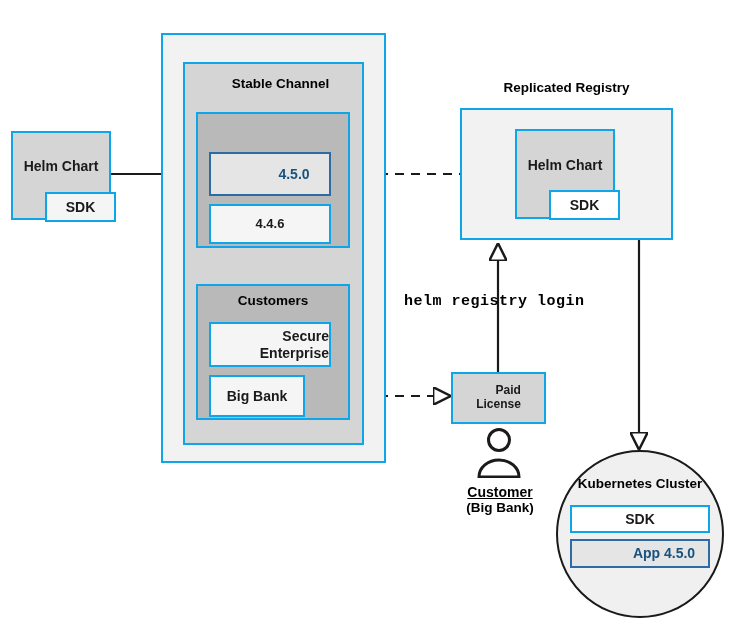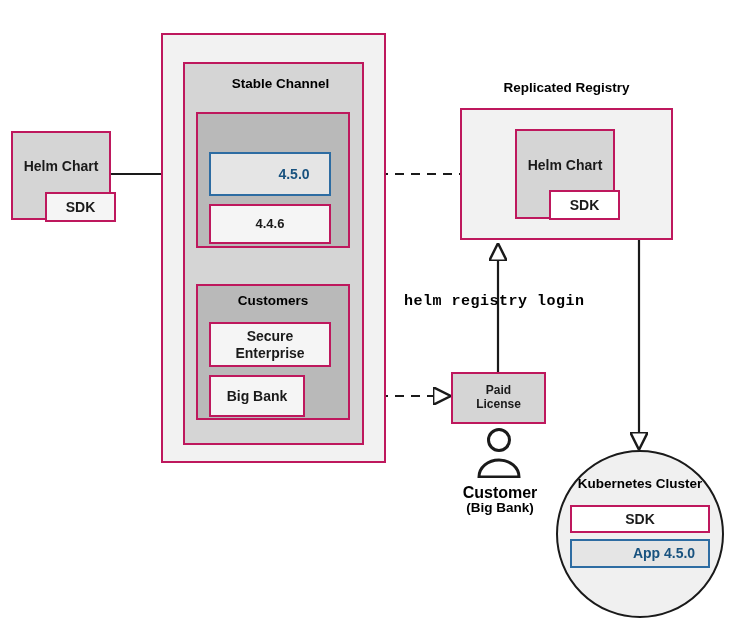--- a/index.html
+++ b/index.html
@@ -20,25 +20,25 @@
   #svg-layer {
     position: absolute;
     left: 0;
     top: 0;
     width: 747px;
     height: 634px;
   }
   .node {
     position: absolute;
     box-sizing: border-box;
-    border: 2px solid #be185d;
+    border: 2px solid #0ea5e9;
     display: flex;
     align-items: center;
     justify-content: center;
-    text-align: center;
+    text-align: right;
     font-weight: bold;
     color: #1a1a1a;
     line-height: 1.15;
   }
   .caption {
     position: absolute;
     font-weight: bold;
     color: #000000;
     text-align: center;
     white-space: nowrap;
@@ -147,21 +147,21 @@
   <div class="node fill-mid" style="left:451px; top:372px; width:95px; height:52px; font-size:12px; flex-direction:column;">
     <span style="white-space:pre-line;">Paid
 License</span>
   </div>
 
   <svg class="person" style="left:473px; top:428px;" width="52" height="50" viewBox="0 0 52 50">
     <circle cx="26" cy="12" r="10.5" fill="#ffffff" stroke="#1a1a1a" stroke-width="3"></circle>
     <path d="M 6 49 A 20 17 0 0 1 46 49 Z" fill="#ffffff" stroke="#1a1a1a" stroke-width="3"></path>
   </svg>
 
-  <div class="caption" style="left:440px; top:484px; width:120px; font-size:16px;">Customer</div>
+  <div class="caption" style="left:440px; top:484px; width:120px; font-size:14px;text-decoration:underline;">Customer</div>
   <div class="caption" style="left:440px; top:500px; width:120px; font-size:13.5px;">(Big Bank)</div>
 
   <div class="circle" style="left:556px; top:450px; width:168px; height:168px;"></div>
   <div class="caption" style="left:556px; top:476px; width:168px; font-size:13.5px;">Kubernetes Cluster</div>
 
   <div class="node fill-white" style="left:570px; top:505px; width:140px; height:28px; font-size:14px;">
     <span>SDK</span>
   </div>
 
   <div class="node fill-blue" style="left:570px; top:539px; width:140px; height:29px; font-size:14px;">

